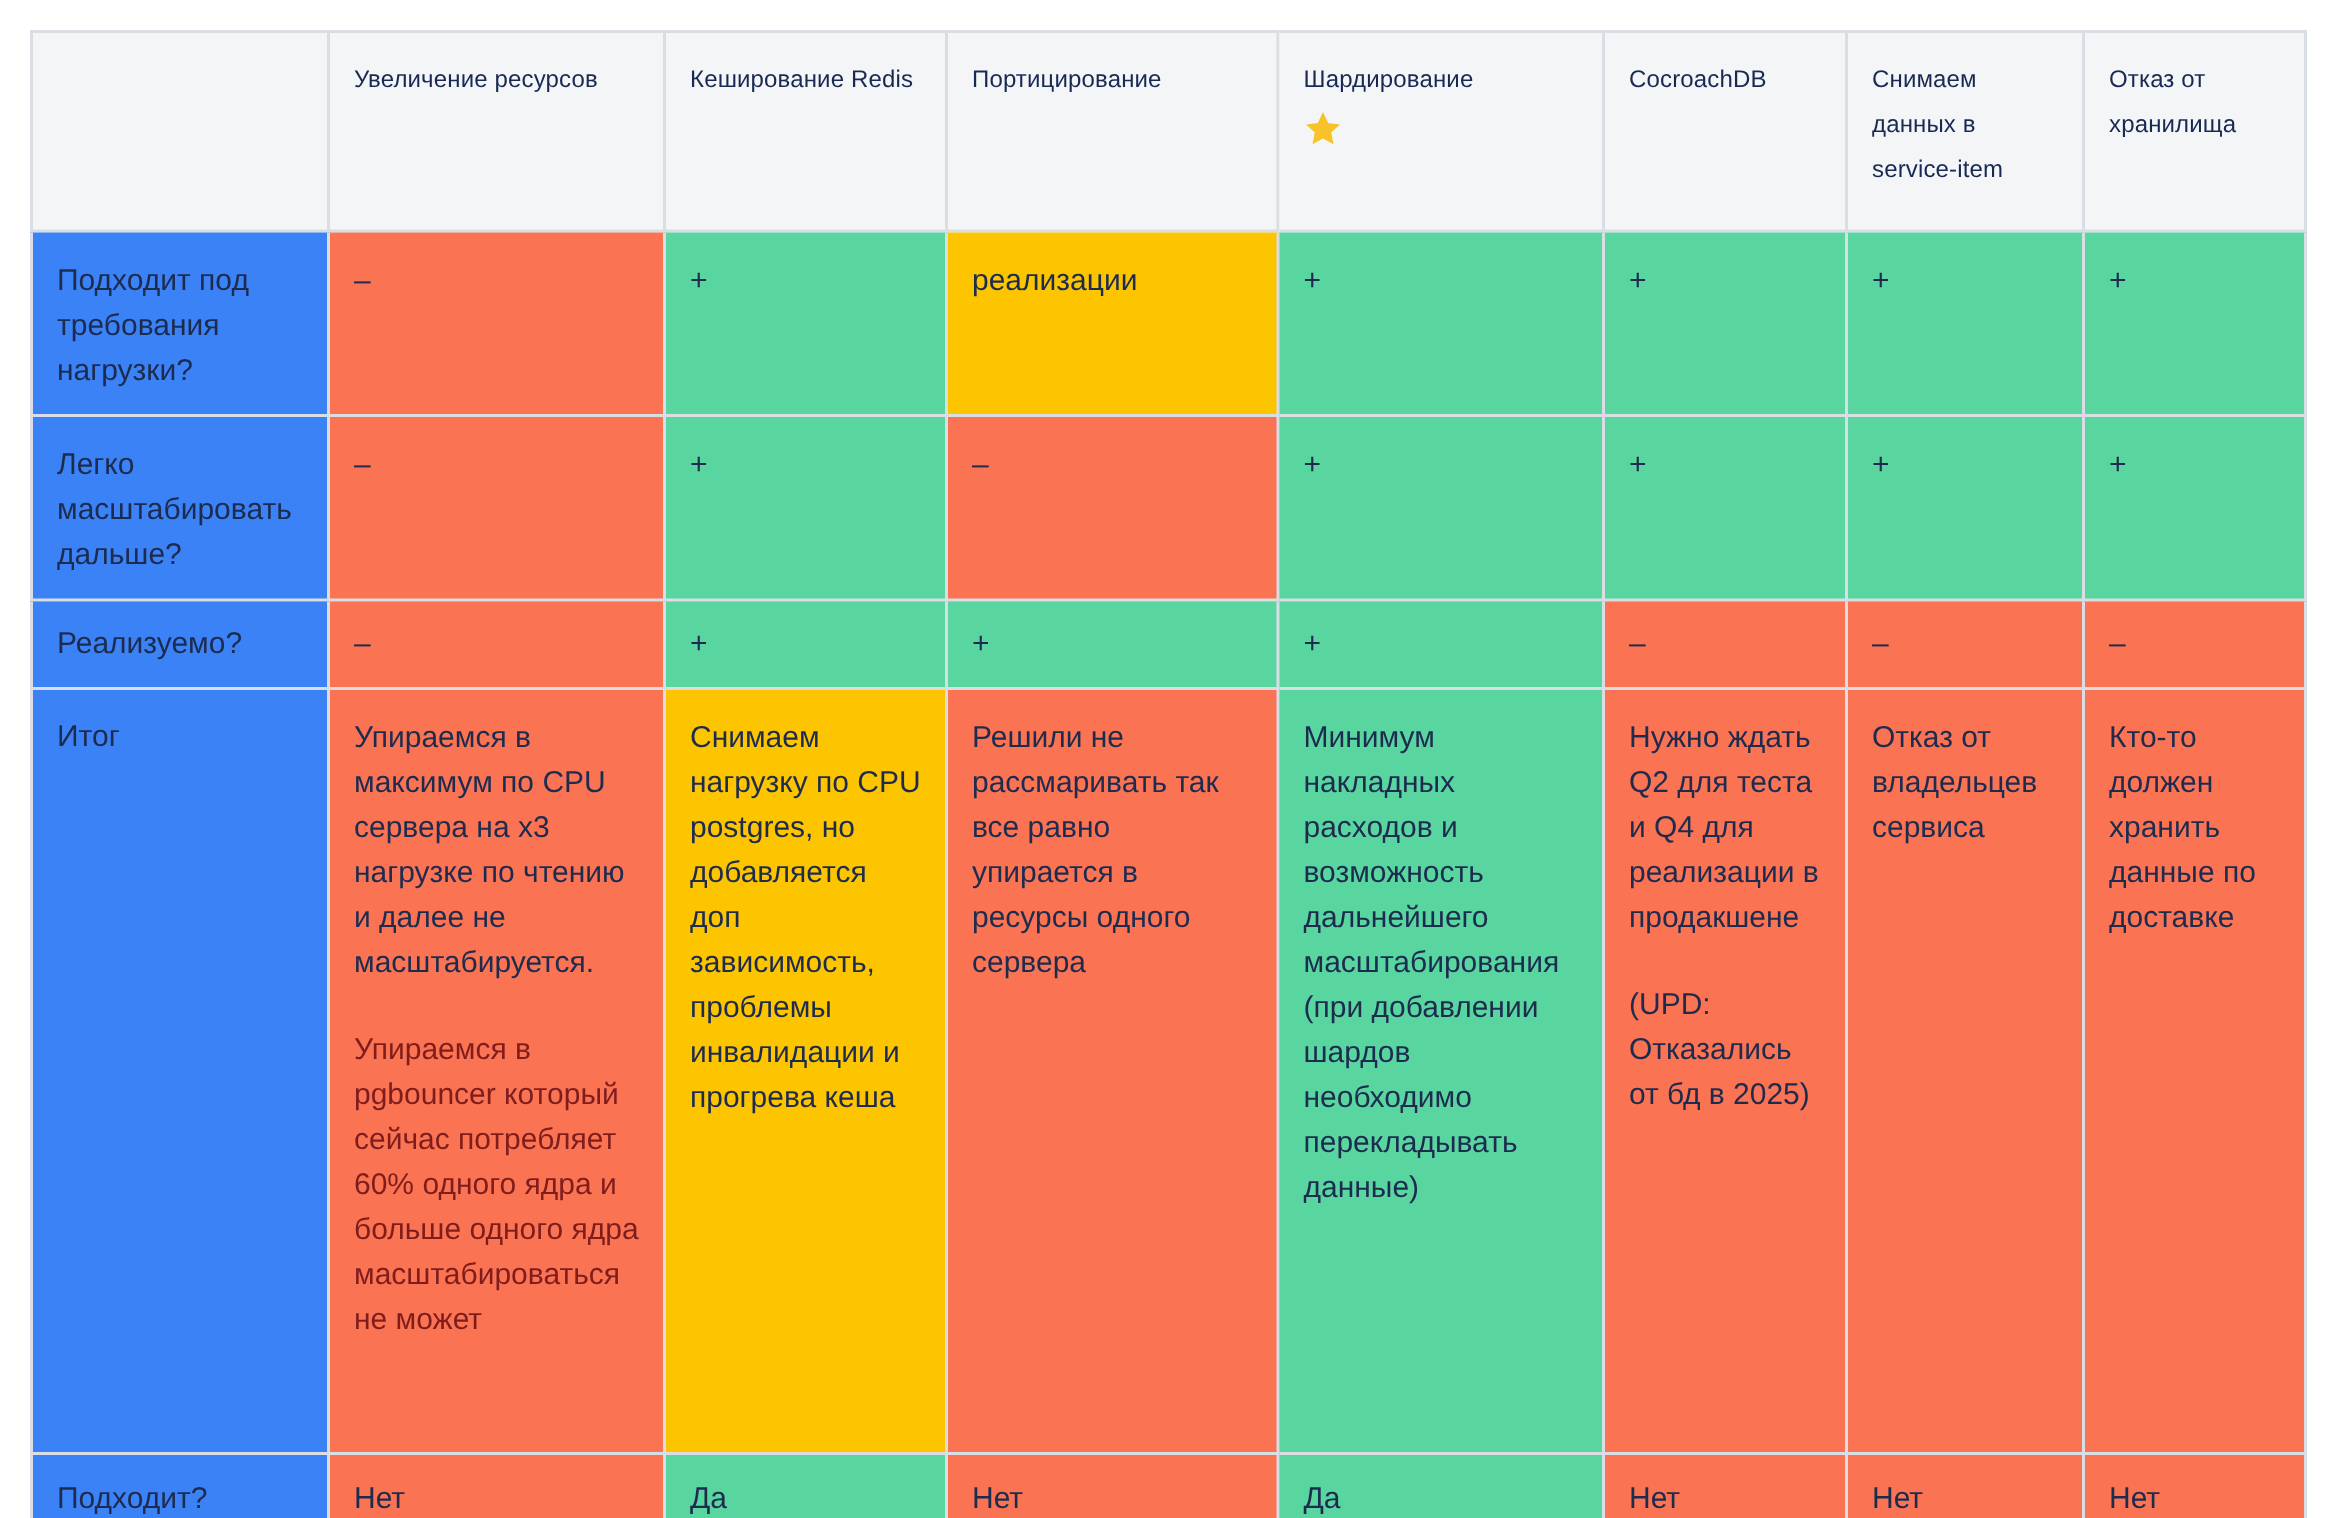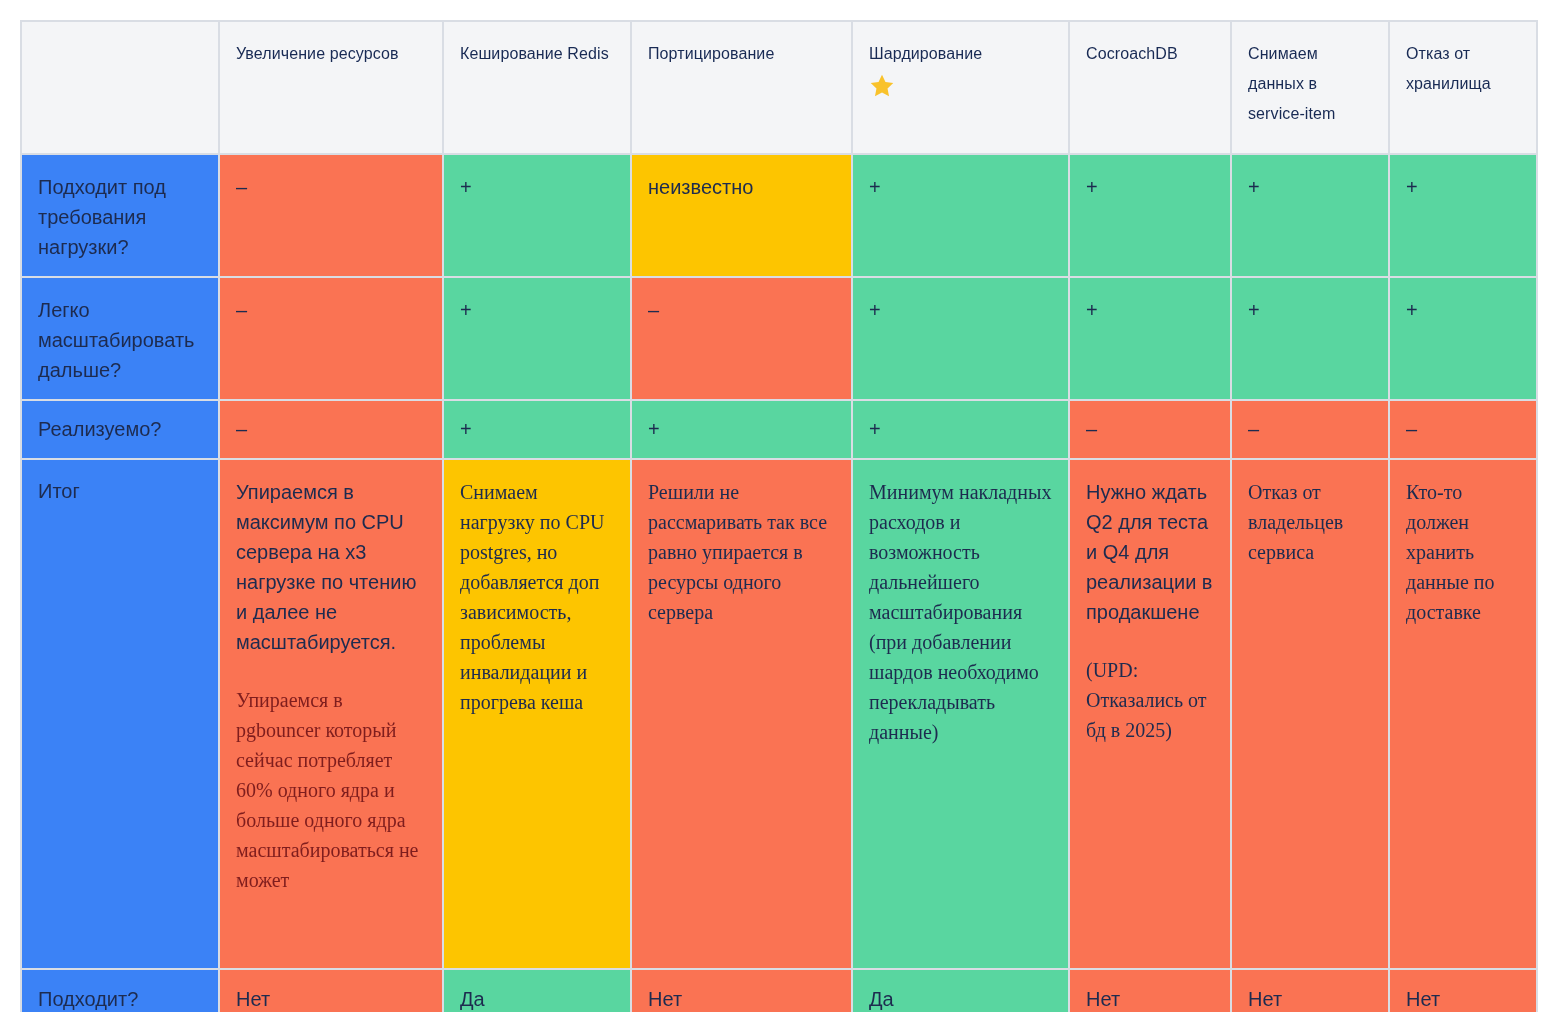--- a/index.html
+++ b/index.html
@@ -101,21 +101,21 @@
   tr.r-result  td { height: 510px; }
   tr.r-fits    td { height: 53px; }
   tr.r-fits td { padding-top: 14px; padding-bottom: 10px; }
 
   .para {
     margin: 0 0 28px 0;
     font-size: 20px;
     line-height: 30px;
     color: #1d2b4f;
   }
-  .para:last-child { margin-bottom: 0; font-family: Liberation Serif, serif; }
+  .para:last-child { margin-bottom: 0; }
   .para.muted { color: #7f1d1d; }
 
   tr.r-result td.rowlabel { padding-top: 16px; }
 </style>
 </head>
 <body>
 
 <div id="root">
 
   <table class="cmp">
@@ -168,21 +168,21 @@
         </th>
       </tr>
     </thead>
 
     <tbody>
 
       <tr class="r-load">
         <td class="rowlabel">Подходит под требования нагрузки?</td>
         <td class="red"><span class="mark">–</span></td>
         <td class="green"><span class="mark">+</span></td>
-        <td class="yellow"><span class="mark">неизвестно</span></td>
+        <td class="yellow"><span class="mark">реализации</span></td>
         <td class="green"><span class="mark">+</span></td>
         <td class="green"><span class="mark">+</span></td>
         <td class="green"><span class="mark">+</span></td>
         <td class="green"><span class="mark">+</span></td>
       </tr>
 
       <tr class="r-scale">
         <td class="rowlabel">Легко масштабировать дальше?</td>
         <td class="red"><span class="mark">–</span></td>
         <td class="green"><span class="mark">+</span></td>

